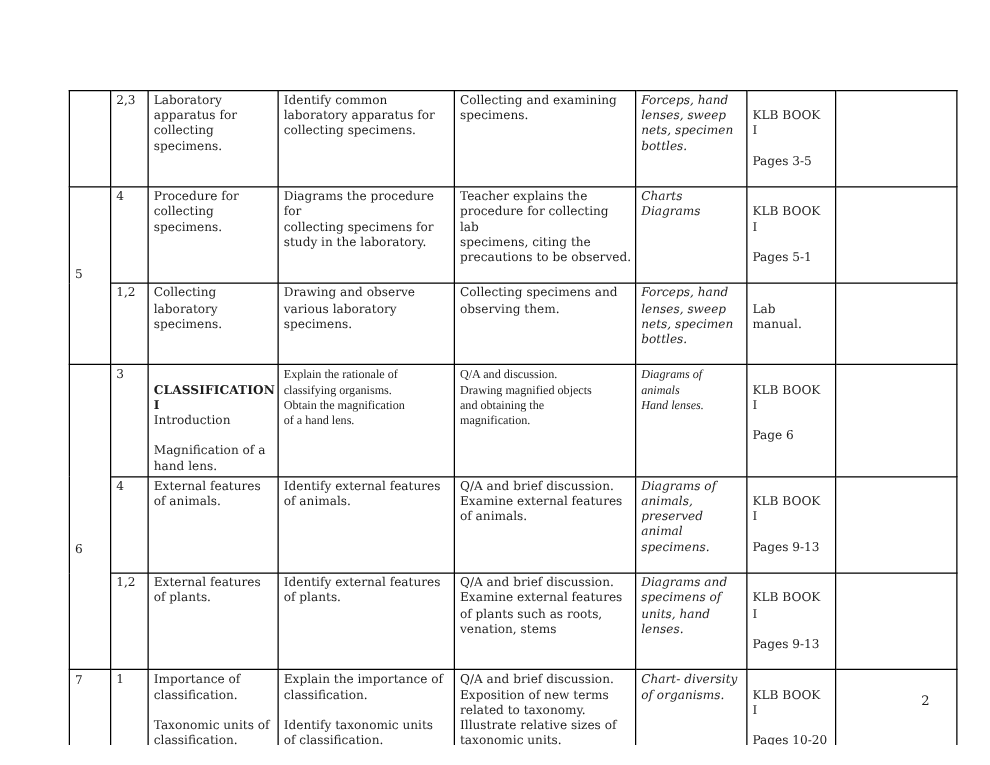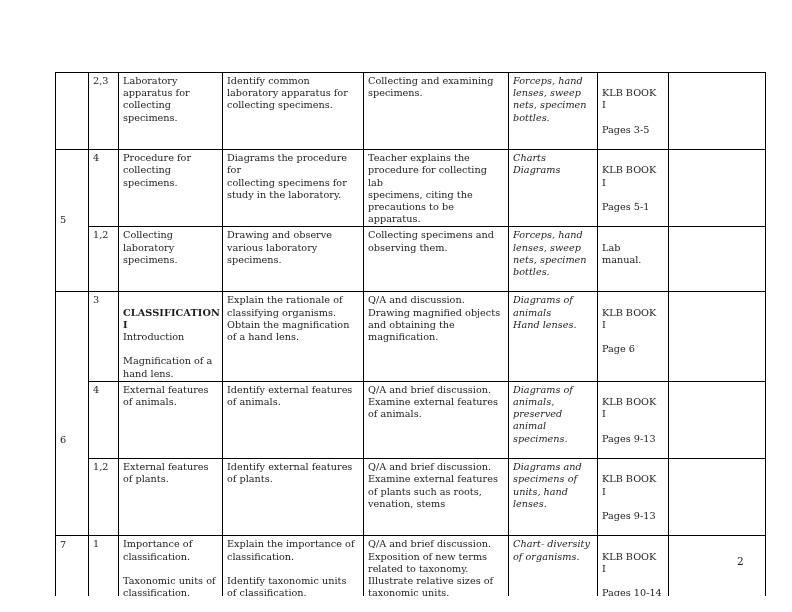--- a/index.html
+++ b/index.html
@@ -27,21 +27,21 @@
     overflow:hidden;
   }
   td.week{padding-left:7px;font-size:10px;}
   td.week.w5{padding-top:64px;}
   td.week.w6{padding-top:142px;}
   td.week.w7{padding-top:3px;}
   td.lesson{padding-left:5px;}
   td.res{font-style:italic;font-size:8.4px;line-height:10.8px;}
   .pages{}
   .topic-heading{font-weight:bold;letter-spacing:0.1px;}
-  td.pad-down{padding-top:26px;}
+  td.pad-down{padding-top:26px;font-family:Liberation Serif, serif;}
   td.pad-down28{padding-top:29px;}
   .page-num{
     position:absolute;left:737px;top:555px;
     font-size:10.5px;
     font-family:"DejaVu Serif", serif;
     color:#1c1c1c;
   }
   tr.r1{height:60px;} tr.r2{height:58px;} tr.r3{height:53px;}
   tr.r4{height:75px;} tr.r5{height:60px;} tr.r6{height:67px;}
   tr.r7{height:95px;}
@@ -93,21 +93,21 @@
       <td class="lesson">4</td>
       <td>Procedure for
 collecting
 specimens.</td>
       <td>Diagrams the procedure for
 collecting specimens for
 study in the laboratory.</td>
       <td>Teacher explains the
 procedure for collecting lab
 specimens, citing the
-precautions to be apparatus.</td>
+precautions to be observed.</td>
       <td class="res">Charts
 Diagrams</td>
       <td>
         <div>KLB BOOK
 I</div>
         <div class="pages">Pages 5-1</div>
       </td>
       <td></td>
     </tr>
 
@@ -221,21 +221,21 @@
       <td>Q/A and brief discussion.
 Exposition of new terms
 related to taxonomy.
 Illustrate relative sizes of
 taxonomic units.</td>
       <td class="res">Chart- diversity
 of organisms.</td>
       <td>
         <div>KLB BOOK
 I</div>
-        <div class="pages">Pages 10-14</div>
+        <div class="pages">Pages 10-20</div>
       </td>
       <td></td>
     </tr>
   </tbody>
     </table>
 
   <div class="page-num">2</div>
 </div>
 
 </body></html>

